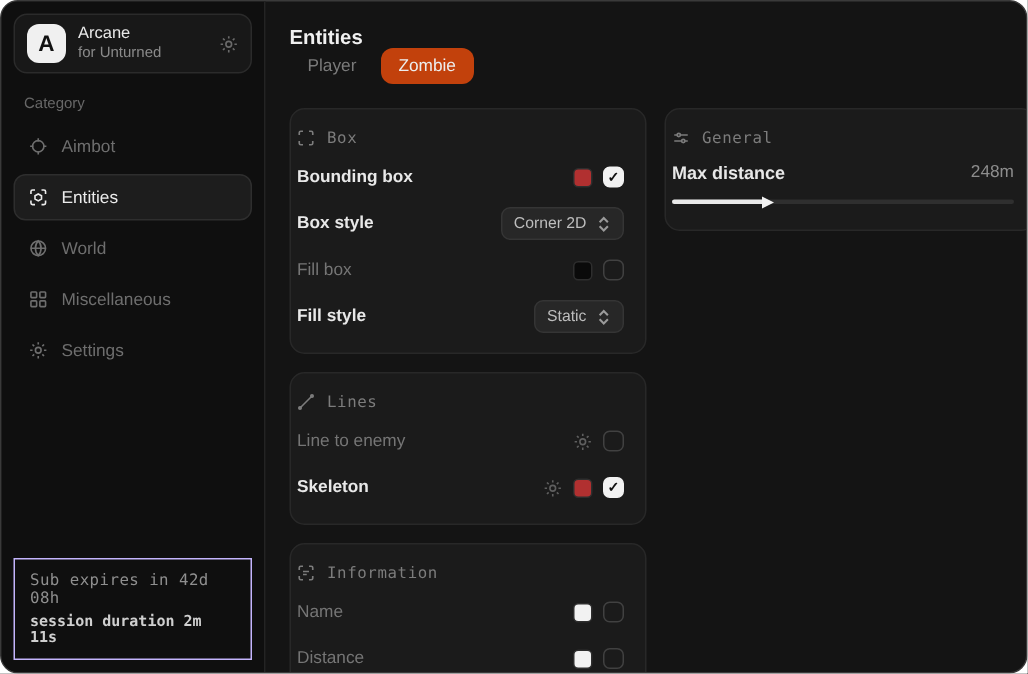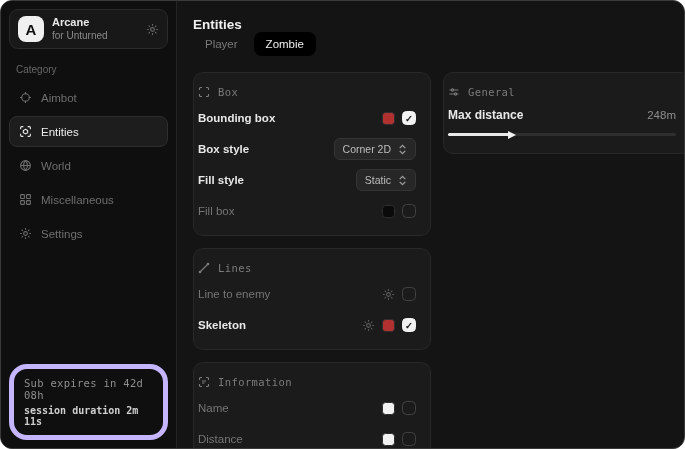--- a/index.html
+++ b/index.html
@@ -27,55 +27,55 @@
     display:flex;align-items:center;gap:8px;
     background:#181818;border:1px solid #2b2b2b;
     border-radius:9px;padding:6px 8px;
   }
   .logo{
     width:26px;height:26px;border-radius:8px;
     background:#f0f0f0;color:#111;
     font-weight:bold;font-size:15px;
     display:flex;align-items:center;justify-content:center;
   }
-  .brand-name{font-size:11px;font-weight:bold;color:#e9e9e9;line-height:1.25;}
+  .brand-name{font-size:11px;font-weight:normal;color:#e9e9e9;line-height:1.25;}
   .brand-sub{font-size:10px;color:#8a8a8a;line-height:1.25;}
   .profile-gear{margin-left:auto;color:#6a6a6a;display:flex;}
 
   .category-label{font-size:10px;color:#676767;margin:15px 7px 7px 7px;}
 
   .nav-item{
     display:flex;align-items:center;gap:9px;
     padding:8px 9px;margin-bottom:3px;
     border-radius:8px;border:1px solid transparent;
     color:#6e6e6e;font-size:11.5px;font-weight:500;
     cursor:pointer;
   }
   .nav-item.active{background:#1d1d1d;border-color:#2e2e2e;color:#ececec;}
   .nav-item .ic{display:flex;flex:none;}
 
   .sidebar-spacer{flex:1;}
 
   .sub-card{
-    border:5px solid #c4b5fd;border-radius:18px;
+    border:1px solid #c4b5fd;border-radius:0;
     padding:8px 10px;
     font-family:"DejaVu Sans Mono", monospace;
   }
   .sub-line1{font-size:10.5px;color:#8f8f8f;letter-spacing:.3px;}
   .sub-line2{font-size:10px;color:#cfcfcf;font-weight:bold;margin-top:4px;}
 
   
   .main{flex:1;padding:16px 14px 16px 16px;display:flex;flex-direction:column;}
   .page-title{font-size:13.5px;font-weight:bold;color:#f0f0f0;}
   .tabs{display:flex;gap:4px;margin-top:0;}
   .tab{
     padding:6px 12px;border-radius:8px;
     font-size:11.5px;color:#7a7a7a;cursor:pointer;font-weight:500;
   }
-  .tab.active{background:#000000;color:#ededed;}
+  .tab.active{background:#c2410c;color:#ededed;}
 
   .content{display:flex;gap:12px;margin-top:16px;align-items:flex-start;}
   .col-left{width:238px;display:flex;flex-direction:column;gap:12px;}
   .col-right{width:248px;}
 
   .card{
     background:#1b1b1b;border:1px solid #282828;
     border-radius:10px;padding:11px 14px 13px 4px;
   }
   .card-header{
@@ -249,38 +249,38 @@
                 <span class="ic">
                   <svg width="9" height="11" viewBox="0 0 12 16" fill="none" stroke="currentColor" stroke-width="2">
                     <path d="M2 6l4-4 4 4M2 10l4 4 4-4"></path>
                   </svg>
                 </span>
               </span>
             </span>
           </div>
 
           <div class="row">
+            <span class="row-label dim">Fill box</span>
+            <span class="controls">
+              <span class="swatch" style="background-color: rgb(10, 10, 10);"></span>
+              <span class="checkbox"></span>
+            </span>
+          </div>
+
+          <div class="row">
             <span class="row-label on">Fill style</span>
             <span class="controls">
               <span class="dropdown">
                 <span>Static</span>
                 <span class="ic">
                   <svg width="9" height="11" viewBox="0 0 12 16" fill="none" stroke="currentColor" stroke-width="2">
                     <path d="M2 6l4-4 4 4M2 10l4 4 4-4"></path>
                   </svg>
                 </span>
               </span>
-            </span>
-          </div>
-
-          <div class="row">
-            <span class="row-label dim">Fill box</span>
-            <span class="controls">
-              <span class="swatch" style="background-color: rgb(10, 10, 10);"></span>
-              <span class="checkbox"></span>
             </span>
           </div>
         </div>
 
         <div class="card">
           <div class="card-header">
             <span class="ic">
               <svg width="12" height="12" viewBox="0 0 24 24" fill="none" stroke="currentColor" stroke-width="2.2">
                 <path d="M4 20L20 4"></path>
                   <circle cx="4" cy="20" r="1.6" fill="currentColor"></circle>

